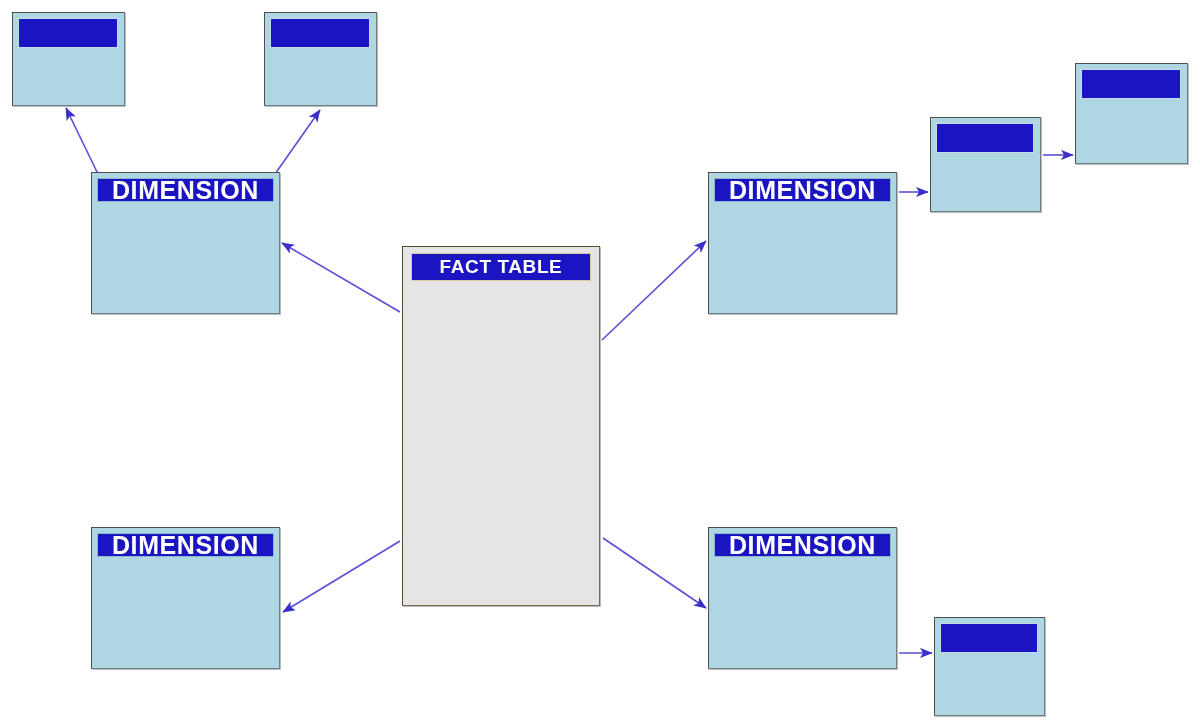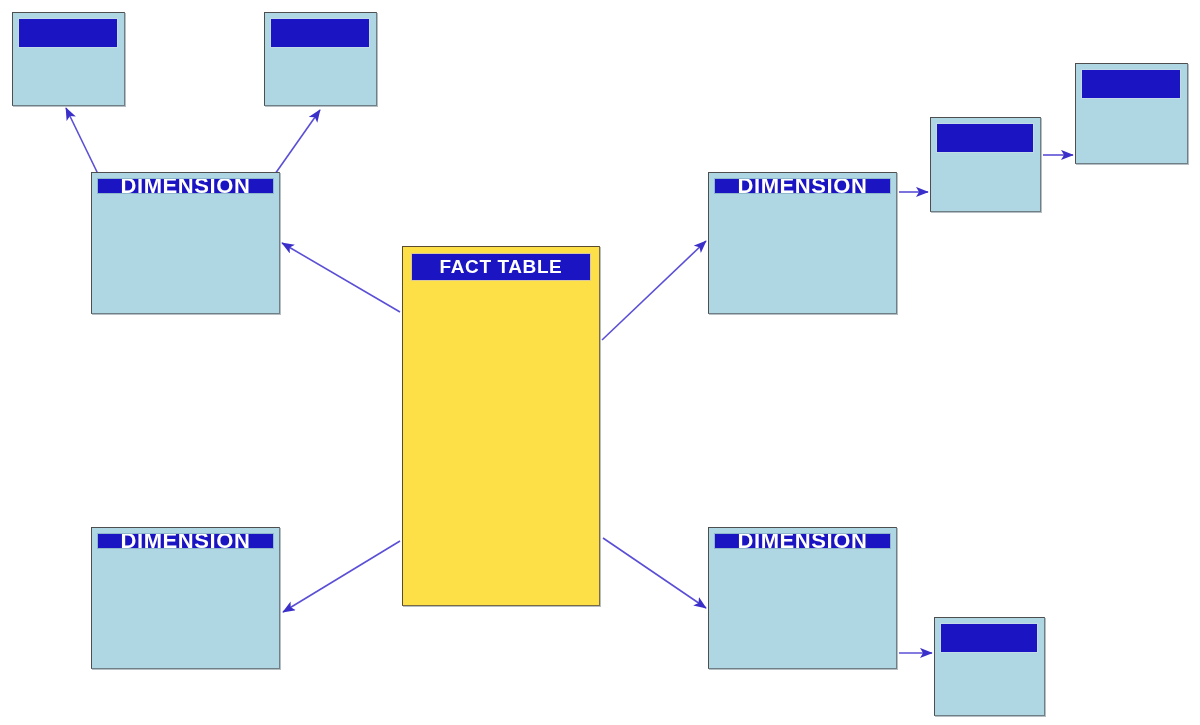--- a/index.html
+++ b/index.html
@@ -29,21 +29,21 @@
   .node {
     position: absolute;
     box-sizing: border-box;
     border: 1px solid #4e4e4e;
     border-right-color: #6f7f85;
     border-bottom-color: #6f7f85;
     background: #aed7e3;
     box-shadow: 1px 1px 0 rgba(90,110,120,0.45);
   }
   .node.fact {
-    background: #fde047;
+    background: #e5e5e5;
     border: 1px solid #5a4a2e;
     border-right-color: #7a6a46;
     border-bottom-color: #7a6a46;
     padding-left: 44px;
   }
   .node .hdr {
     position: absolute;
     box-sizing: border-box;
     background: #1b14c2;
     color: #ffffff;
@@ -55,22 +55,22 @@
     text-align: center;
     white-space: nowrap;
     overflow: hidden;
     border: 1px solid #8fb7cb;
   }
   
   .node.dim .hdr {
     left: 5px;
     right: 5px;
     top: 5px;
-    height: 16px;
-    font-size: 22px;
+    height: 24px;
+    font-size: 25px;
   }
   
   .node.fact .hdr {
     left: 8px;
     right: 8px;
     top: 6px;
     height: 28px;
     font-size: 19px;
     border-color: #d9c79f;
   }

